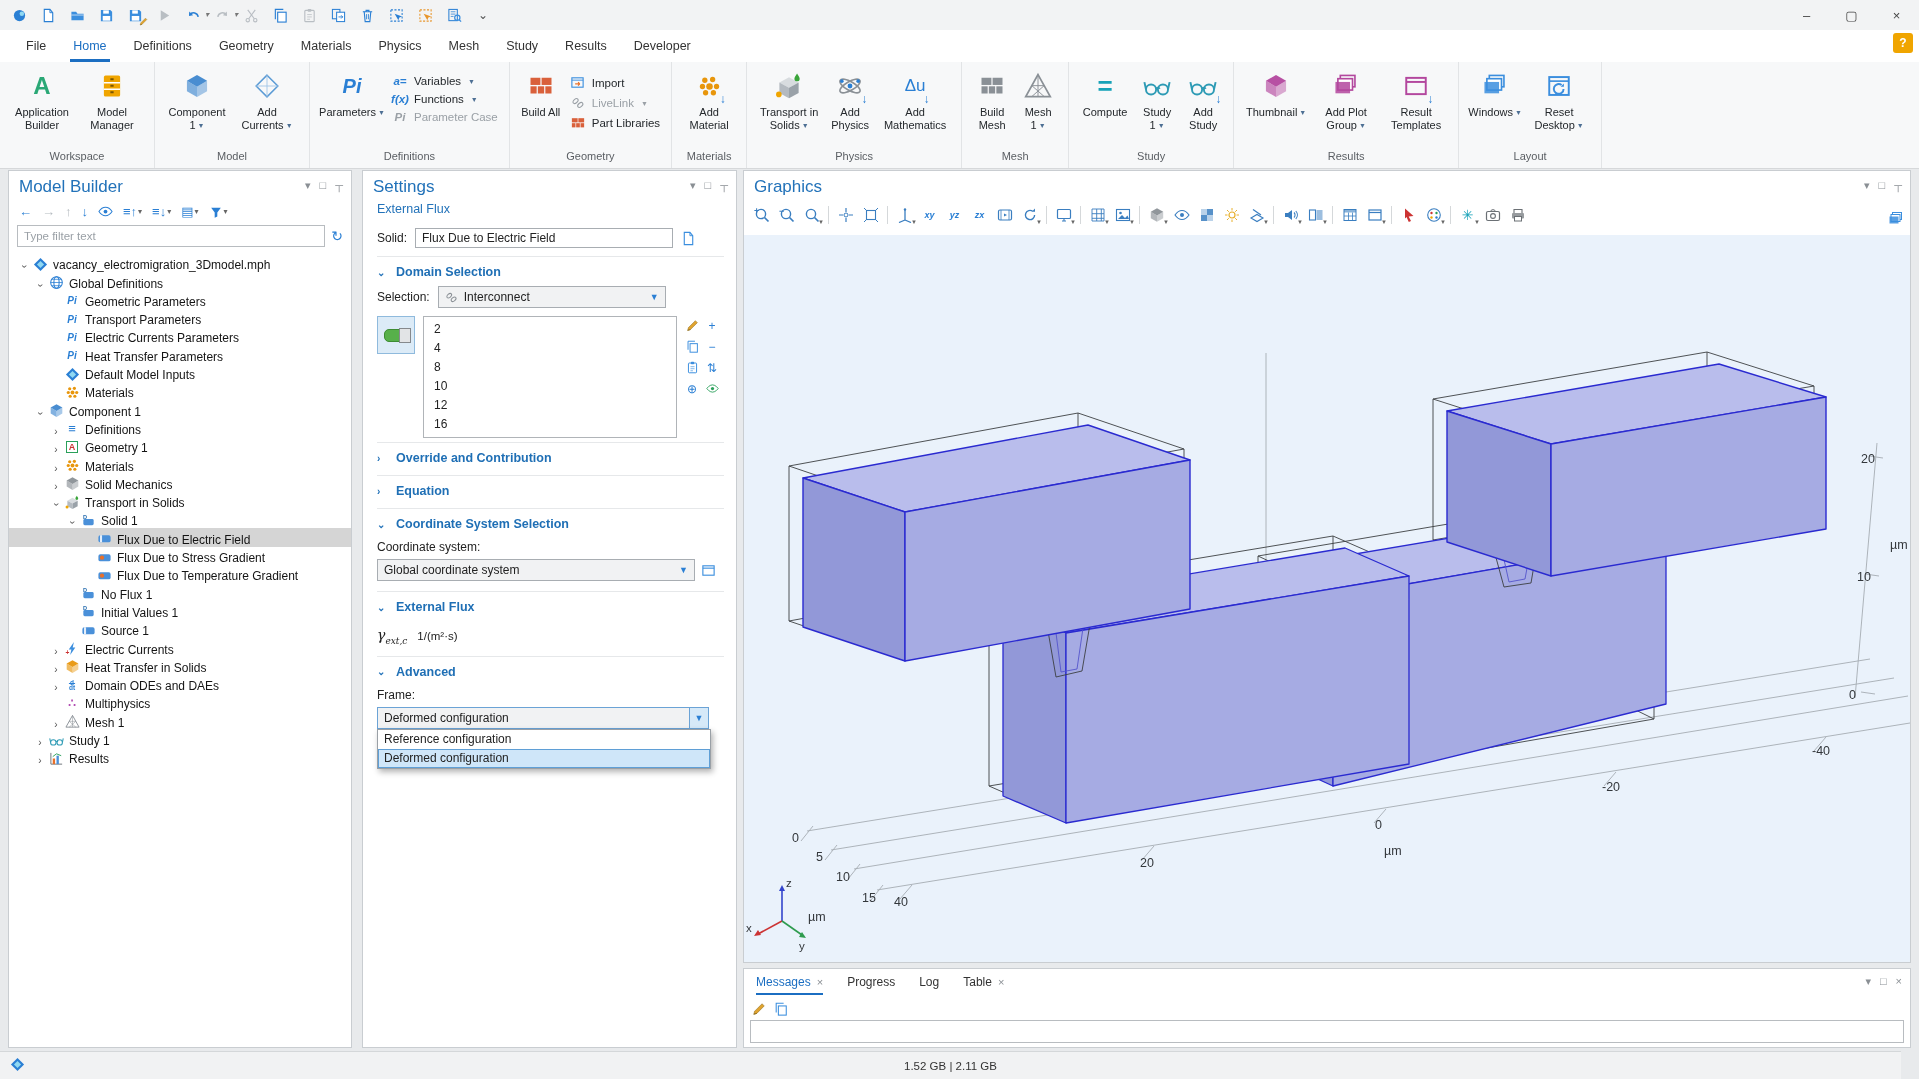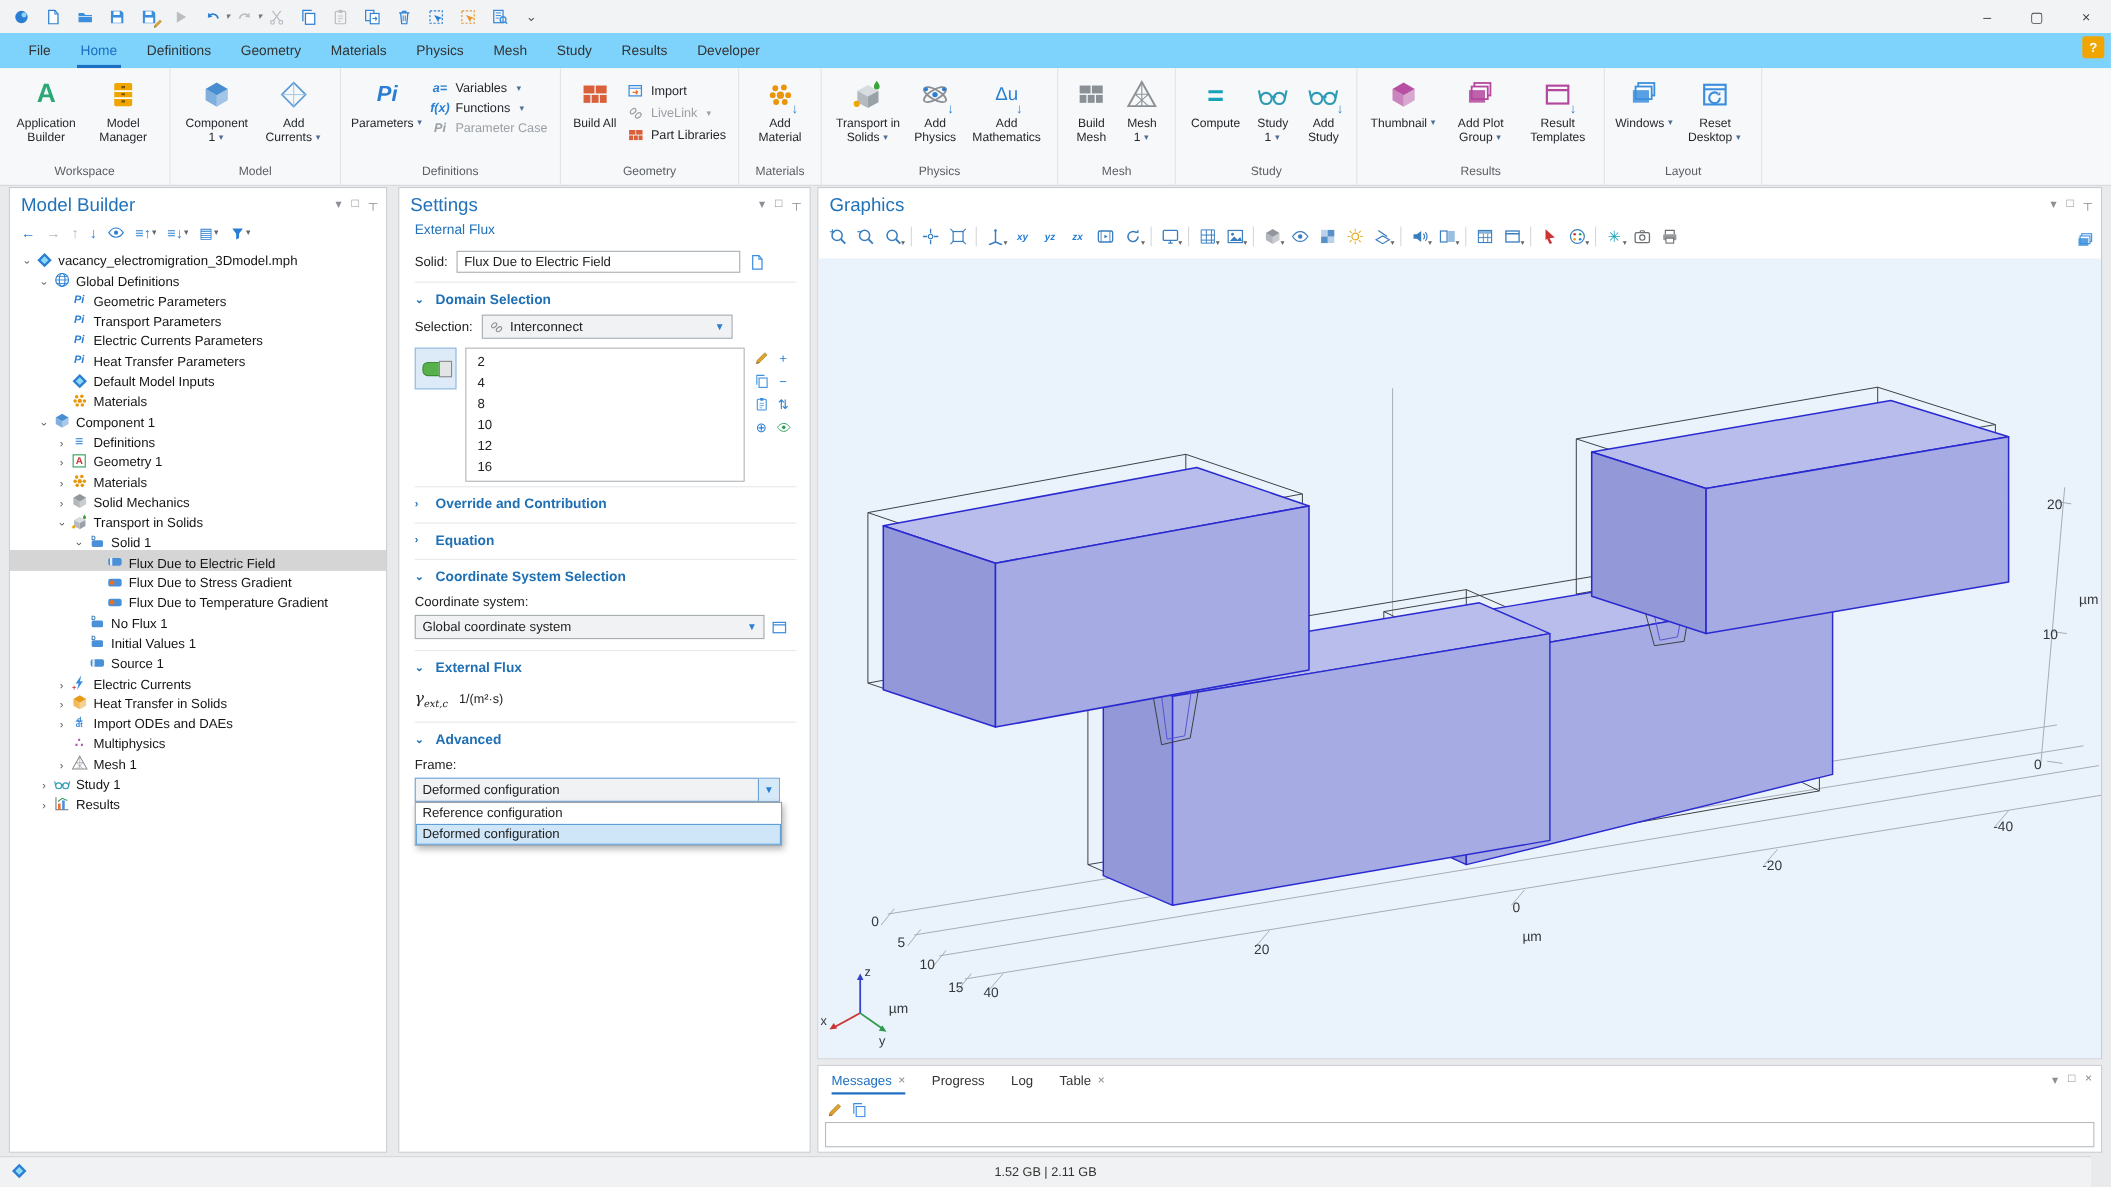--- a/index.html
+++ b/index.html
@@ -12,21 +12,21 @@
   .qat{display:flex;align-items:center;gap:11px;padding-left:10px;height:30px}
   .qi{width:18px;height:18px;display:flex;align-items:center;justify-content:center;position:relative;color:#2a7fd4}
   .qi.dis{color:#b9bec3}
   .qi svg{width:15px;height:15px}
   .qi .mini{position:absolute;right:-7px;top:4px;font-size:8px;color:#777}
   .title-text{position:absolute;left:575px;top:0;height:30px;display:flex;align-items:center;color:#333}
   .wincontrols{position:absolute;right:0;top:0;display:flex}
   .wc{width:45px;height:30px;display:flex;align-items:center;justify-content:center;color:#444;font-size:13px}
 
   
-  .menubar{position:absolute;top:30px;left:0;right:0;height:32px;background:#7dd3fc;display:flex;align-items:center;gap:27px;padding-left:26px}
+  .menubar{position:absolute;top:30px;left:0;right:0;height:32px;background:#ffffff;display:flex;align-items:center;gap:27px;padding-left:26px}
   .mtab{color:#333;font-size:12.5px;height:32px;display:flex;align-items:center;position:relative;cursor:default}
   .mtab.active{color:#1b6ec2}
   .mtab.active::after{content:"";position:absolute;bottom:0;left:-3px;right:-3px;height:3px;background:#1b6ec2}
   .helpbtn{position:absolute;right:6px;top:3px;width:20px;height:20px;background:#f0a500;border-radius:3px;
            color:#fff;font-weight:bold;display:flex;align-items:center;justify-content:center}
 
   
   .ribbon{position:absolute;top:62px;left:0;right:0;height:106px;background:#f7f8f9;border-bottom:1px solid #d6d8da;display:flex}
   .rgroup{display:flex;flex-direction:column;border-right:1px solid #e2e4e6;padding:0 3px}
   .rbody{flex:1;display:flex;gap:2px;padding:6px 5px 0;align-items:flex-start}
@@ -817,20 +817,24 @@
         <span style="color:#2a7fd4">▤</span>
         <span class="dd">▾</span>
       </span>
     <span class="ti2">
         <svg width="14" height="14" style="color:#2a7fd4">
           <use href="#i-funnel"></use>
         </svg>
         <span class="dd">▾</span>
       </span>
   </div>
+  <div class="filter-row">
+    <div class="filter-input">Type filter text</div>
+    <span style="color:#2a7fd4;font-size:14px">↻</span>
+  </div>
   <div class="tree">
     <div class="trow lv0">
         <span class="exp open">›</span>
         <span class="ti">
           <svg>
             <use href="#i-logo"></use>
           </svg>
         </span>
         <span class="tlabel">vacancy_electromigration_3Dmodel.mph</span>
       </div>
@@ -1011,21 +1015,21 @@
         <span class="tlabel">Heat Transfer in Solids</span>
       </div>
     <div class="trow lv2">
         <span class="exp">›</span>
         <span class="ti">
           <span class="tfrac">
             <span>d</span>
             <u>dt</u>
           </span>
         </span>
-        <span class="tlabel">Import ODEs and DAEs</span>
+        <span class="tlabel">Domain ODEs and DAEs</span>
       </div>
     <div class="trow lv2">
         <span class="exp"></span>
         <span class="ti" style="color:#b34fb3;font-weight:bold">∴</span>
         <span class="tlabel">Multiphysics</span>
       </div>
     <div class="trow lv2">
         <span class="exp">›</span>
         <span class="ti" style="color:#8a9096">
           <svg>

